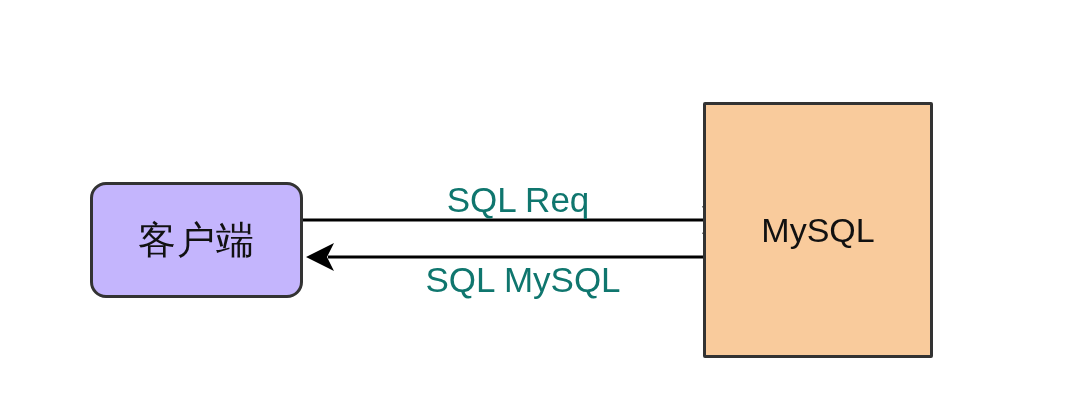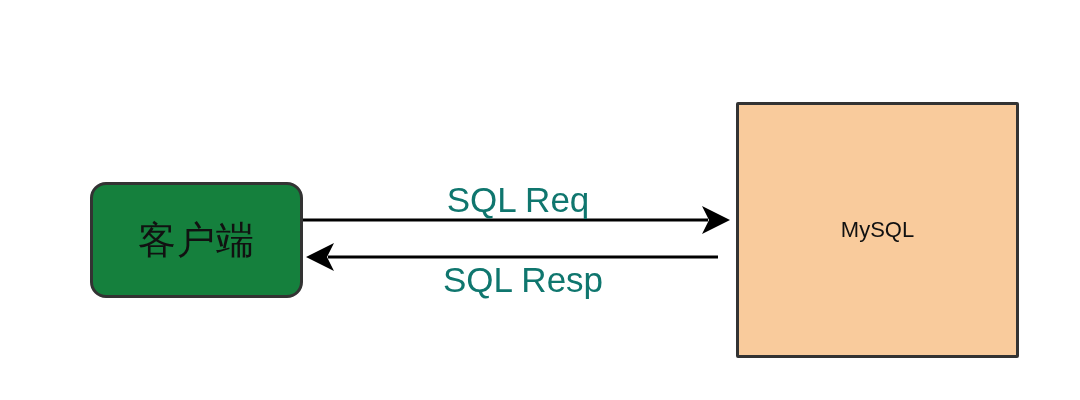--- a/index.html
+++ b/index.html
@@ -31,33 +31,33 @@
     align-items: center;
     justify-content: center;
     color: #111111;
     text-align: center;
   }
   .node-client {
     left: 90px;
     top: 182px;
     width: 213px;
     height: 116px;
-    background: #15803d;
+    background: #c4b5fd;
     border-radius: 16px;
     font-size: 38px;
     letter-spacing: 1px;
   }
   .node-server {
-    left: 736px;
+    left: 703px;
     top: 102px;
-    width: 283px;
+    width: 230px;
     height: 256px;
     background: #f9cb9c;
     border-radius: 2px;
-    font-size: 22px;
+    font-size: 34px;
     line-height: 42px;
   }
   .arrow-label {
     position: absolute;
     color: #0f766e;
     font-size: 35px;
     white-space: nowrap;
     text-align: center;
     width: 430px;
   }
@@ -87,15 +87,15 @@
   <div class="node node-client">
     <span>客户端</span>
   </div>
 
   <div class="node node-server">
     <div>MySQL</div>
   </div>
 
   <div class="arrow-label label-req">SQL Req</div>
 
-  <div class="arrow-label label-resp">SQL Resp</div>
+  <div class="arrow-label label-resp">SQL MySQL</div>
 
 </div>
 
 </body></html>

